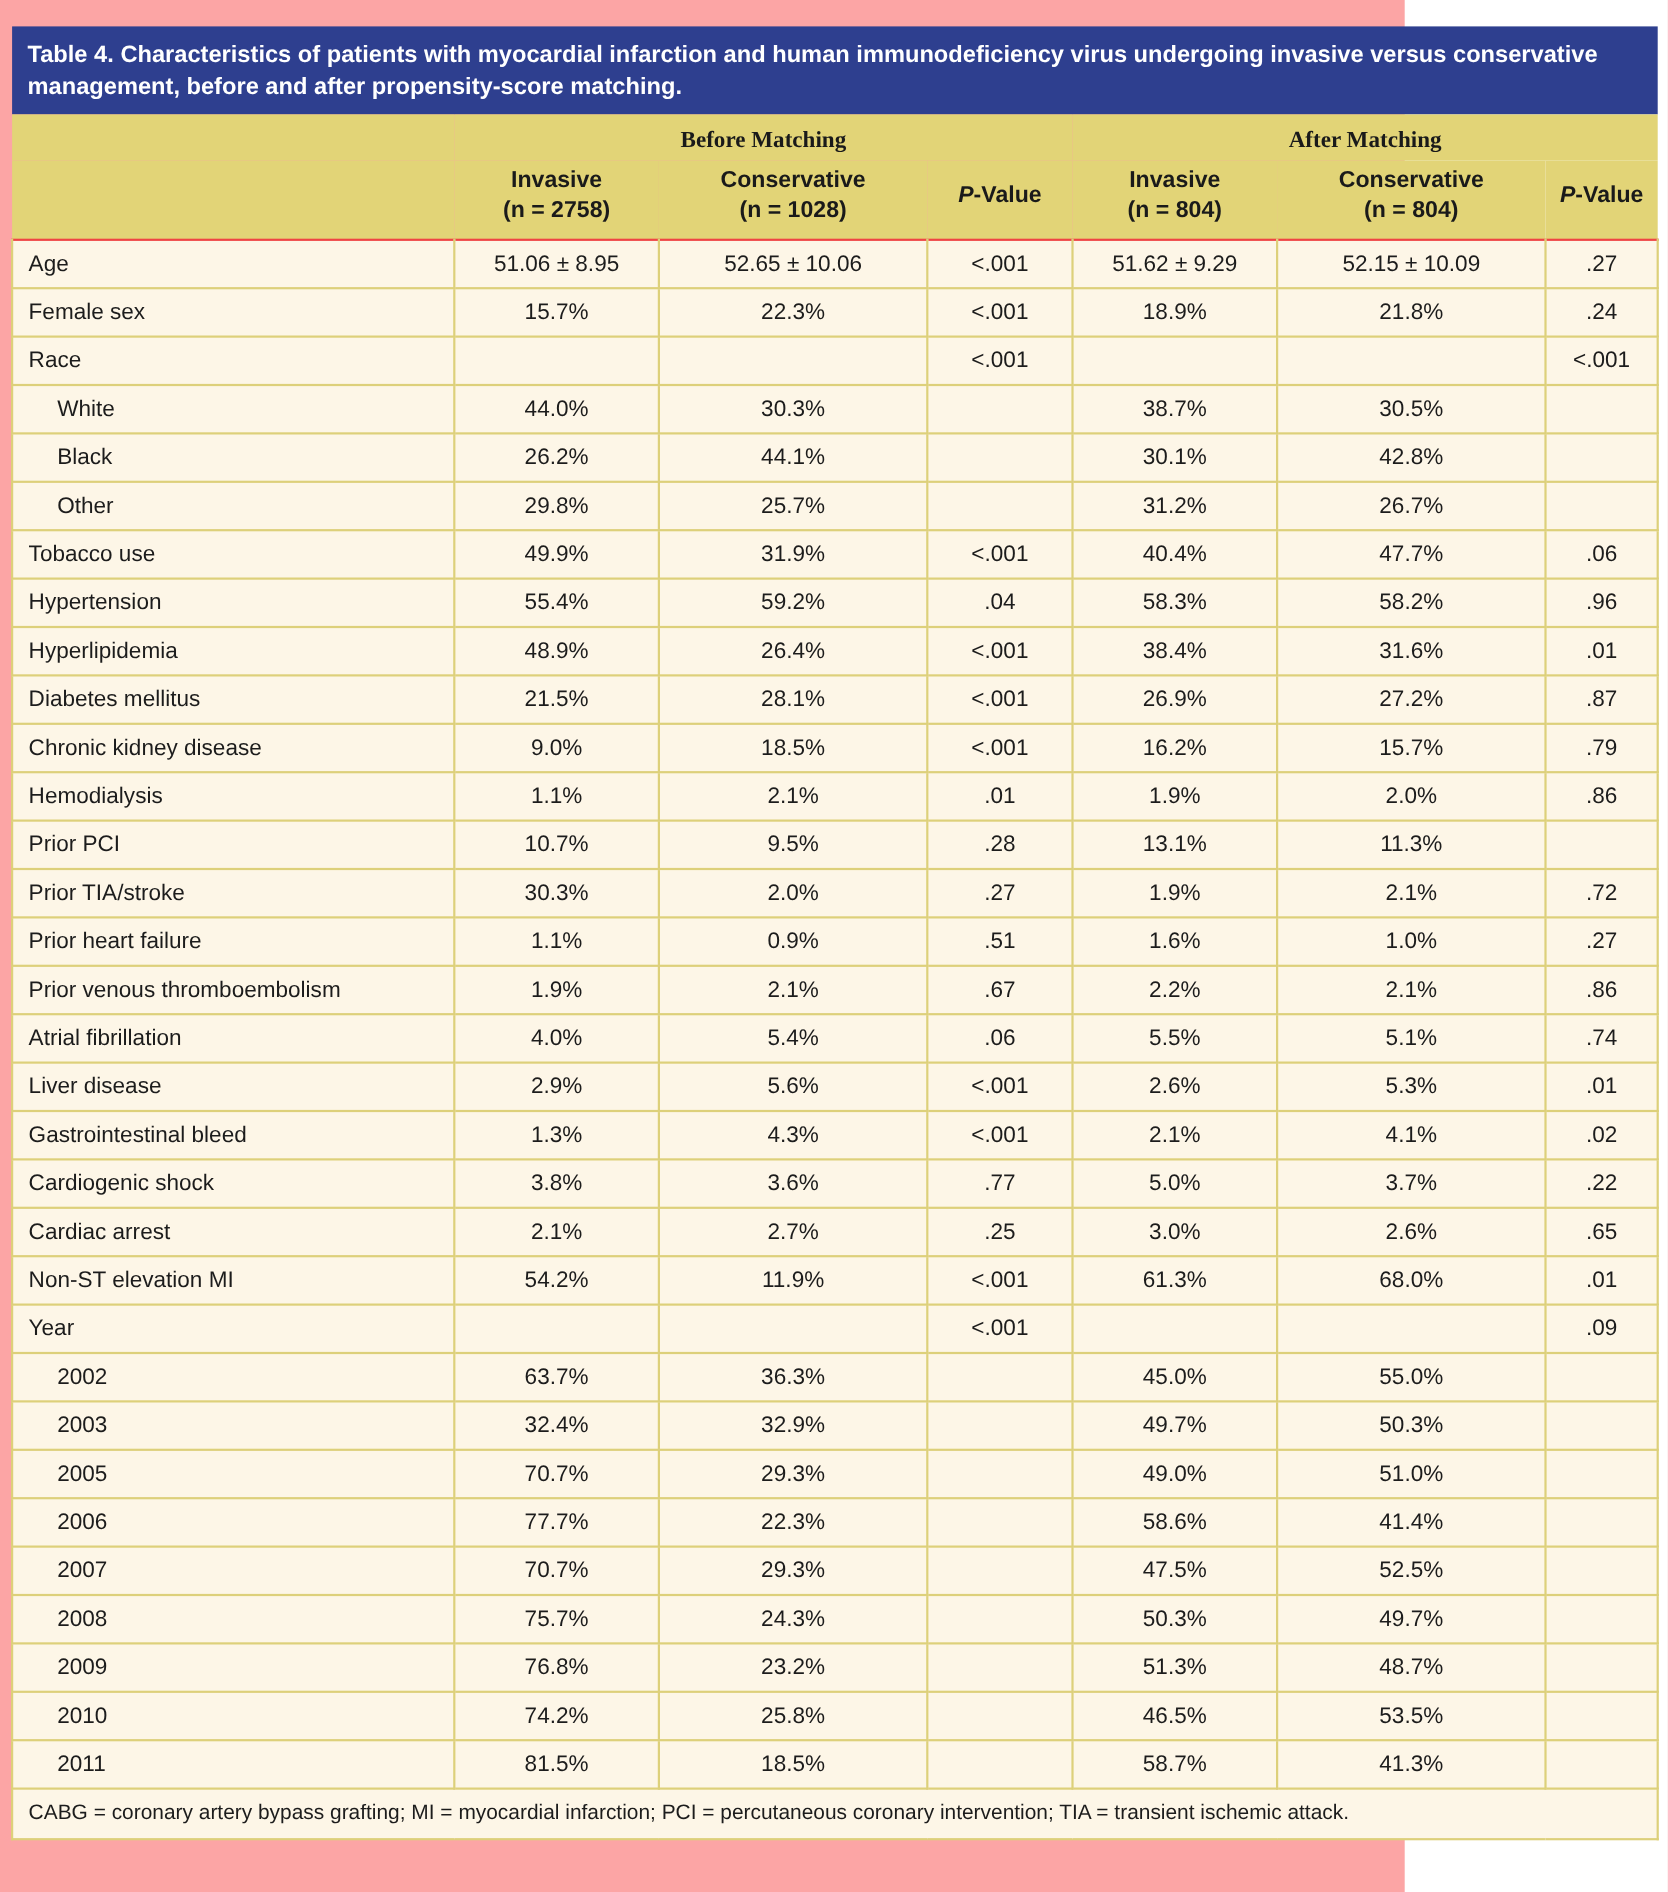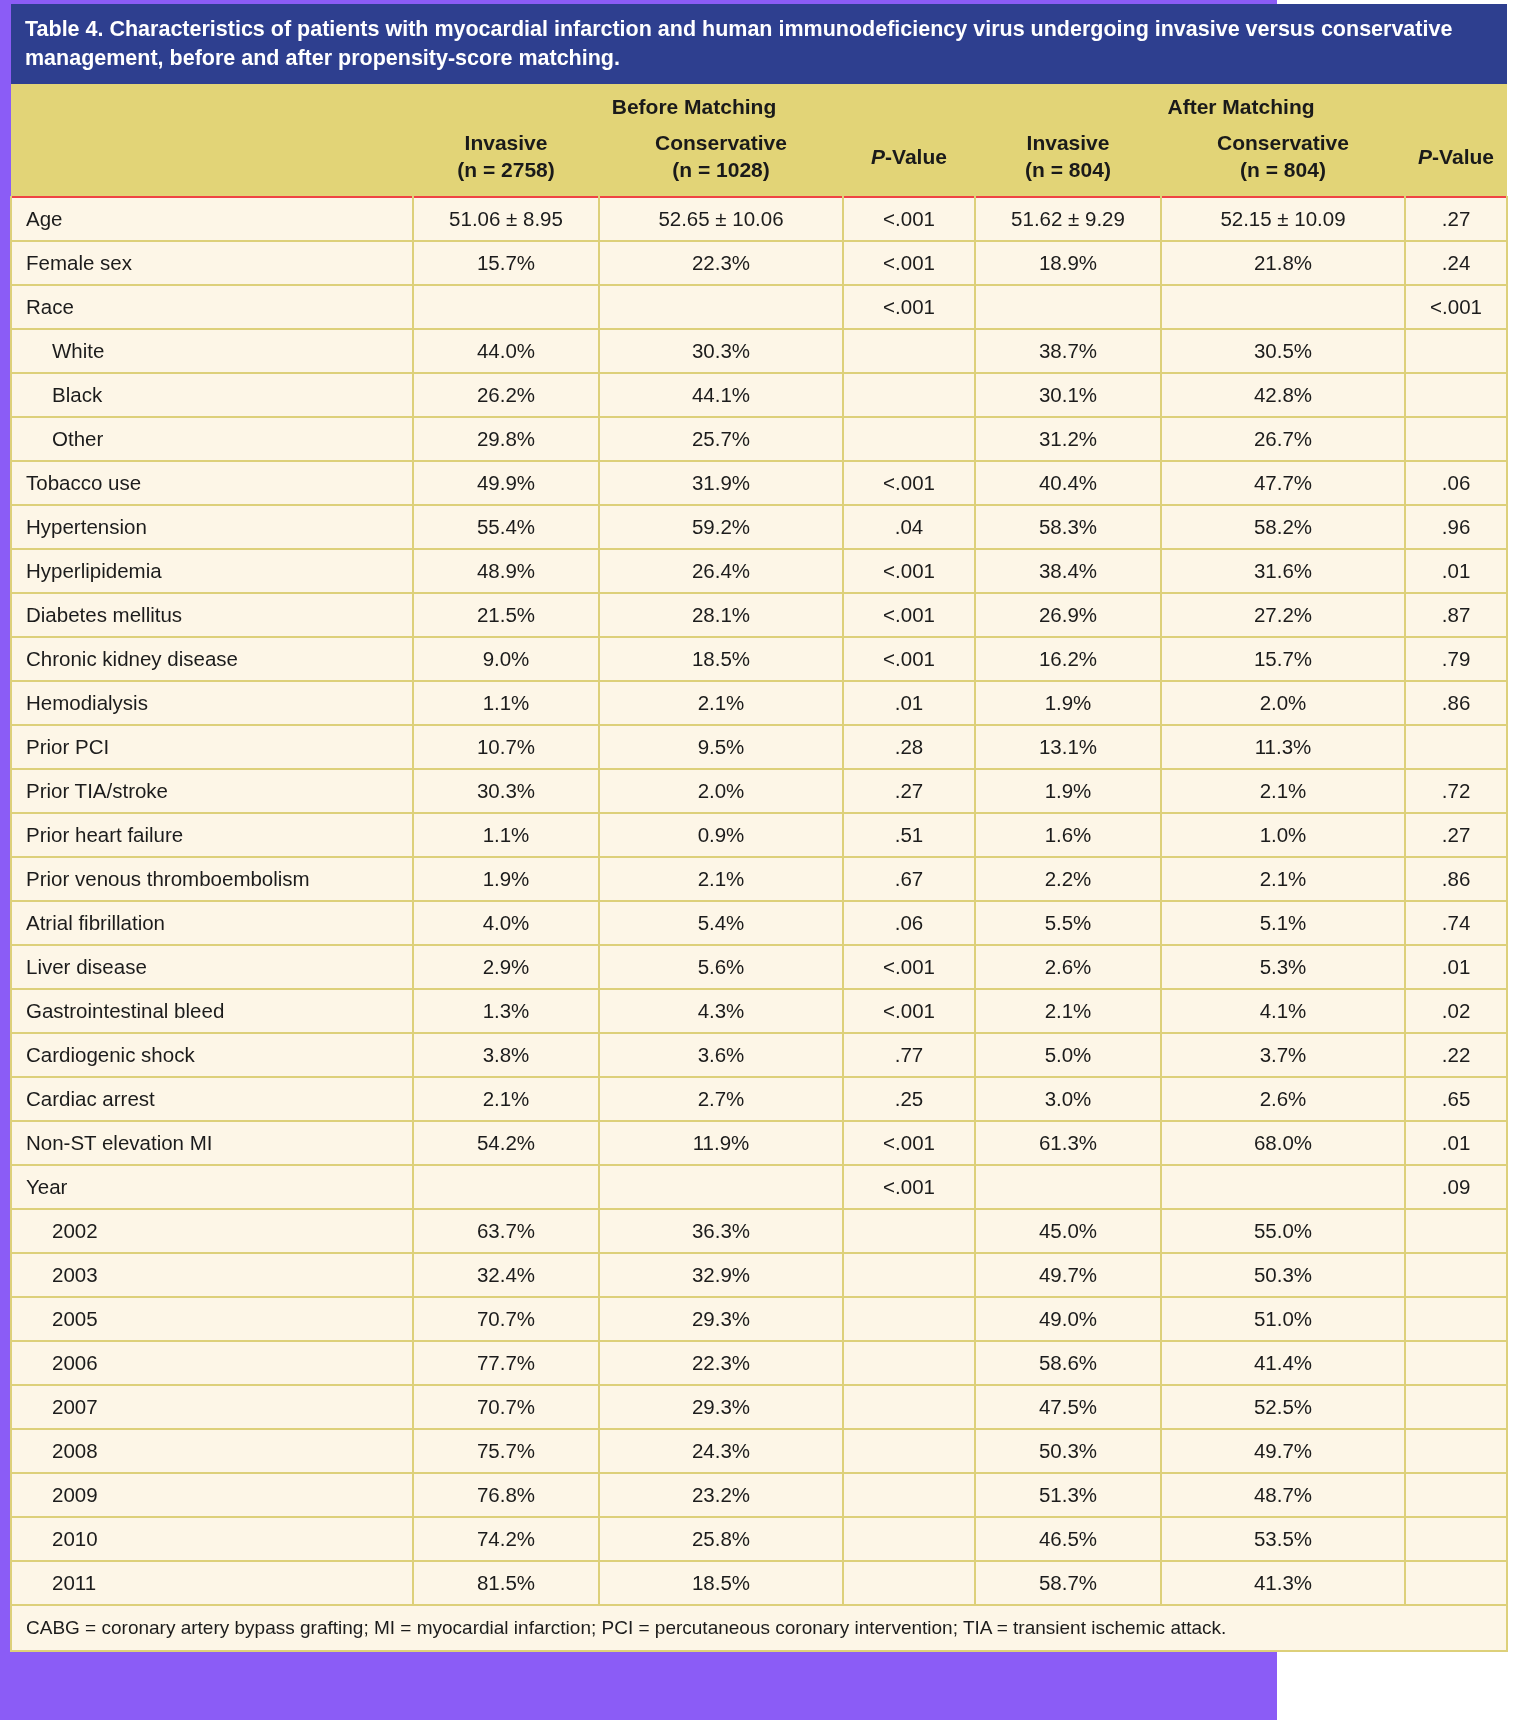--- a/index.html
+++ b/index.html
@@ -11,22 +11,22 @@
     width: 1516px;
     height: 1720px;
     font-family: "Liberation Sans", sans-serif;
     -webkit-font-smoothing: antialiased;
   }
 
   .table-wrap {
     width: 1277px;
     height: 1720px;
     box-sizing: border-box;
-    padding: 4px 10px 6px 10px;
-    background: #8b5cf6;
+    padding: 24px 10px 6px 10px;
+    background: #fca5a5;
   }
 
   table.tbl {
     width: 1496px;
     border-collapse: collapse;
     table-layout: fixed;
     font-size: 20.5px;
   }
 
   
@@ -45,20 +45,21 @@
   .grp-head td, .col-head td {
     background: #e2d477;
     color: #1a1a1a;
     border: none;
   }
   .grp-head td {
     font-weight: bold;
     font-size: 21px;
     text-align: center;
     padding: 11px 4px 6px 4px;
+    font-family: Liberation Serif, serif;
   }
   .grp-head td.spacer { padding: 0; }
 
   .col-head td {
     font-weight: bold;
     font-size: 21px;
     text-align: center;
     padding: 4px 4px 12px 4px;
     line-height: 1.3;
   }

